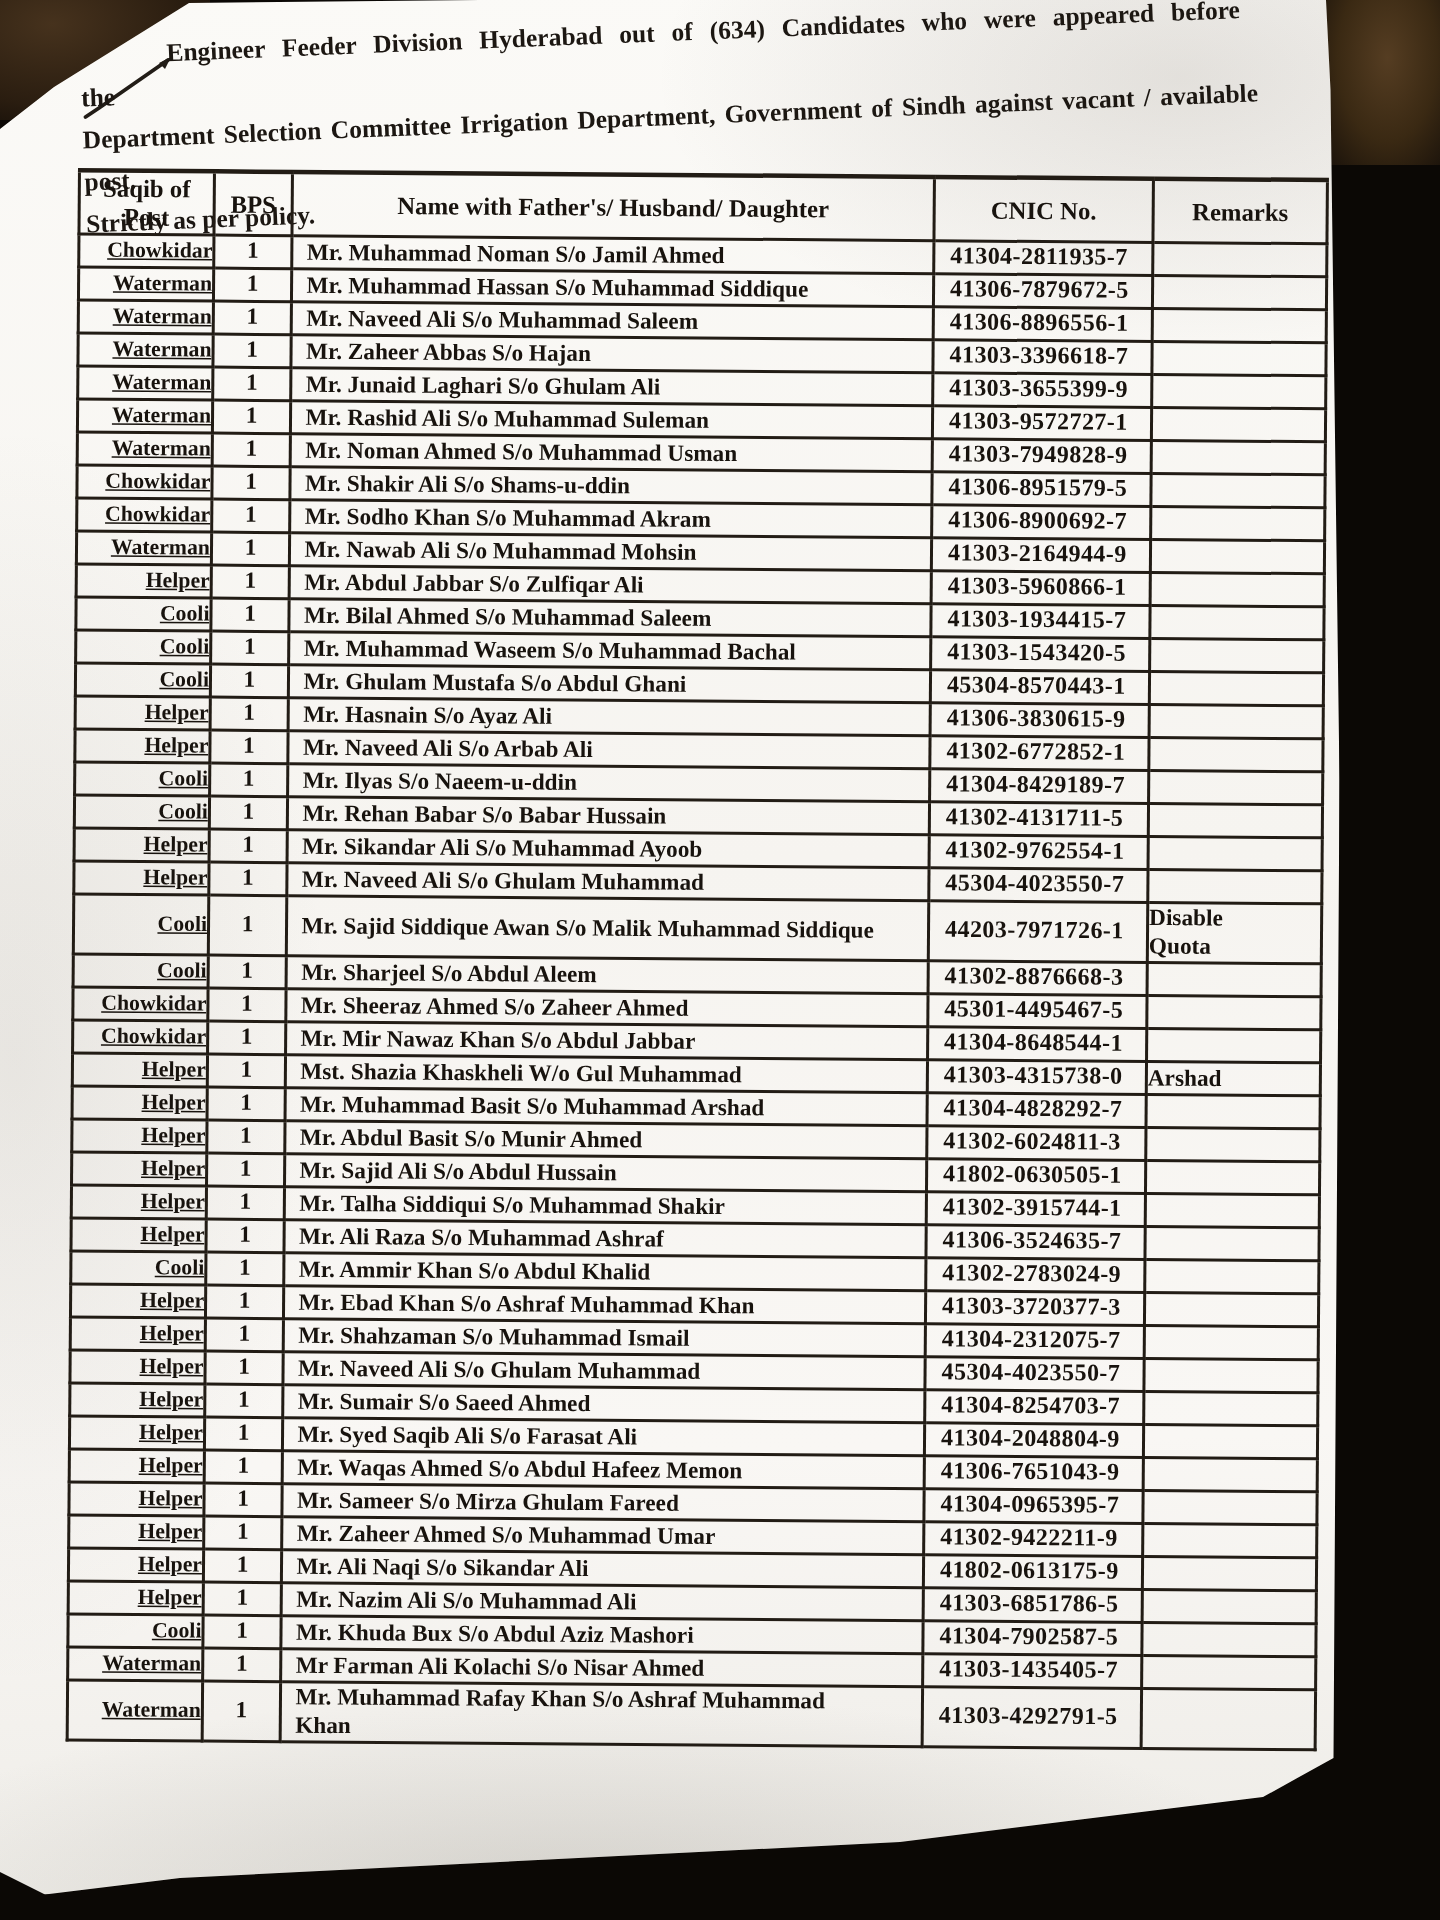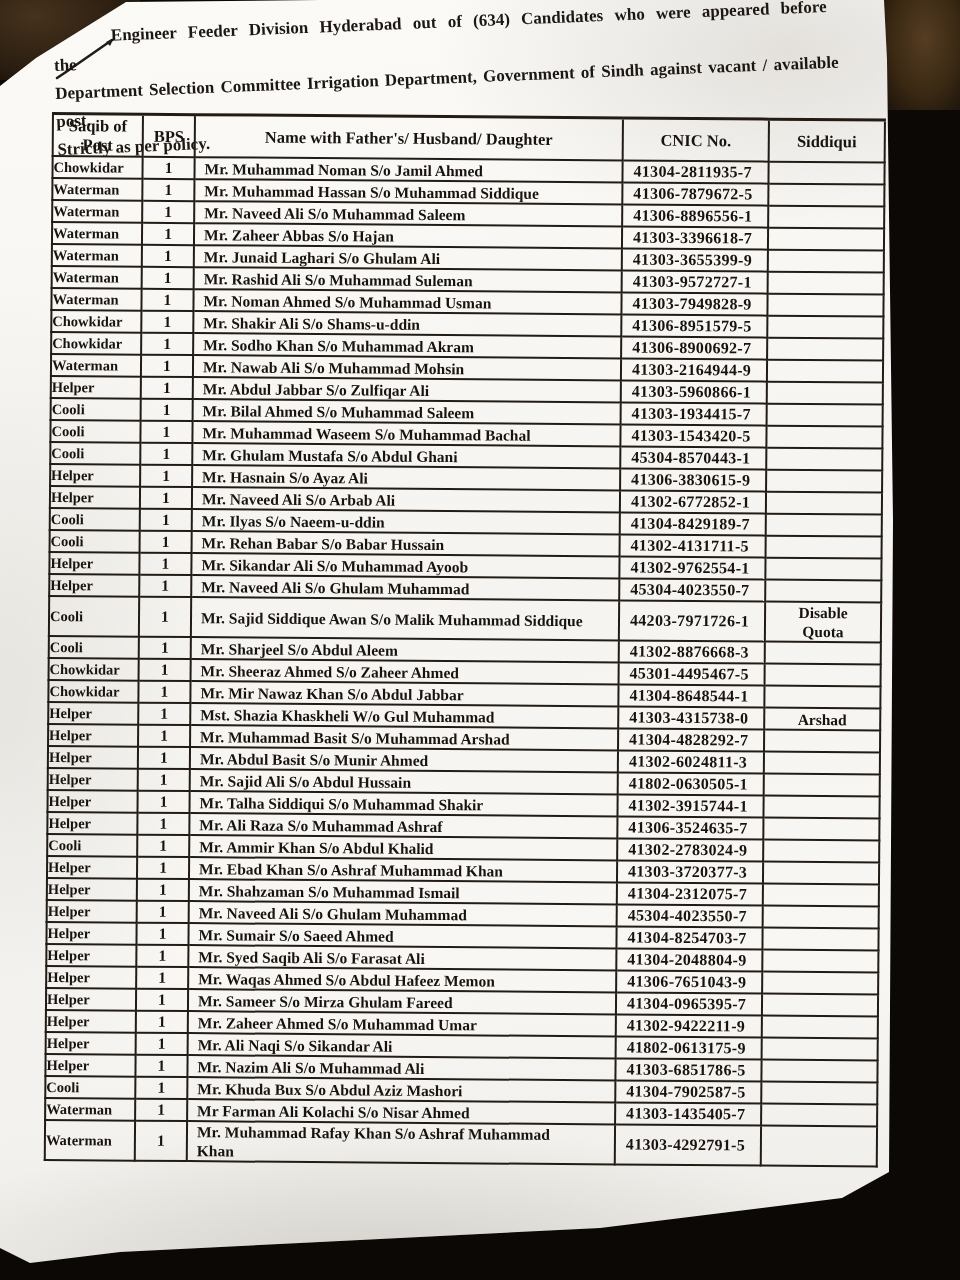--- a/index.html
+++ b/index.html
@@ -56,25 +56,25 @@
   }
   td{
     height:20px;line-height:20px;font-size:15.5px;font-weight:700;
     padding:0;white-space:pre-line;vertical-align:middle;
   }
   col.w-post{width:90px}
   col.w-bps{width:52px}
   col.w-name{width:428px}
   col.w-cnic{width:146px}
   col.w-remarks{width:116px}
-  td.c-post{text-align:left;font-size:14.5px;}
+  td.c-post{text-align:right;font-size:14.5px;text-decoration:underline;}
   td.c-bps{text-align:center;}
   td.c-name{text-align:left;padding-left:9px;line-height:19px;}
   td.c-cnic{text-align:left;padding-left:10px;font-size:16px;letter-spacing:0.3px;}
-  td.c-remarks{text-align:center;line-height:19px;}
+  td.c-remarks{text-align:left;line-height:19px;}
 </style>
 </head>
 <body>
 
 <div class="bg-corner-tl"></div>
 <div class="bg-corner-tr"></div>
 
 <div class="paper">
   <div class="content">
 
@@ -97,21 +97,21 @@
             <col class="w-name">
             <col class="w-cnic">
             <col class="w-remarks">
         </colgroup>
         <thead>
           <tr>
             <th>Saqib of Post</th>
             <th>BPS</th>
             <th>Name with Father's/ Husband/ Daughter</th>
             <th>CNIC No.</th>
-            <th>Siddiqui</th>
+            <th>Remarks</th>
           </tr>
         </thead>
         <tbody>
             <tr>
               <td class="c-post">Chowkidar</td>
               <td class="c-bps">1</td>
               <td class="c-name">Mr. Muhammad Noman S/o Jamil Ahmed</td>
               <td class="c-cnic">41304-2811935-7</td>
               <td class="c-remarks"></td>
             </tr>

